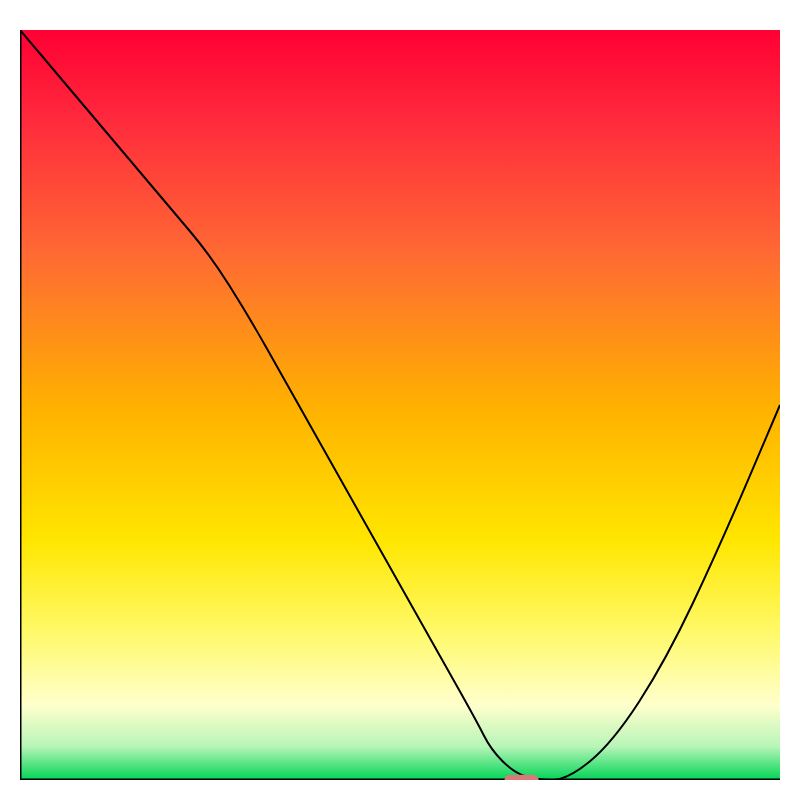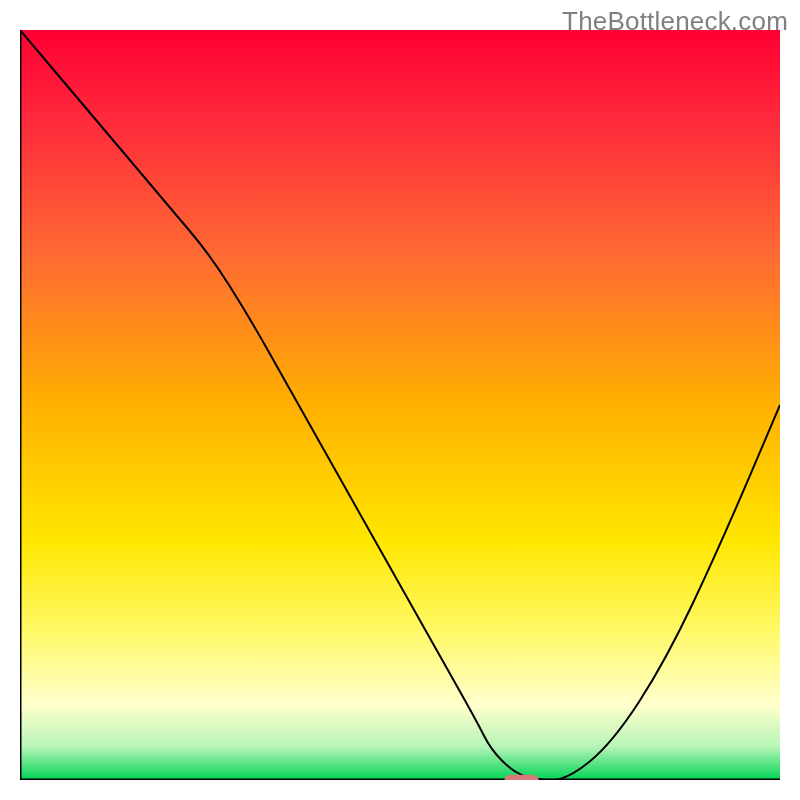--- a/index.html
+++ b/index.html
@@ -34,21 +34,20 @@
   .plot svg {
     display: block;
     width: 100%;
     height: 100%;
   }
 </style>
 </head>
 <body>
 
 <div class="stage">
-  <div class="watermark">TheBottleneck.com</div>
 
   <div class="plot">
     <svg viewBox="0 0 760 750" preserveAspectRatio="none">
       <defs>
         <linearGradient id="bg-grad" x1="0" y1="0" x2="0" y2="1">
         <stop offset="0.0%" stop-color="#ff0033"></stop>
             <stop offset="12.0%" stop-color="#ff2a3c"></stop>
             <stop offset="30.0%" stop-color="#ff6a33"></stop>
             <stop offset="50.0%" stop-color="#ffb000"></stop>
             <stop offset="68.0%" stop-color="#ffe600"></stop>

